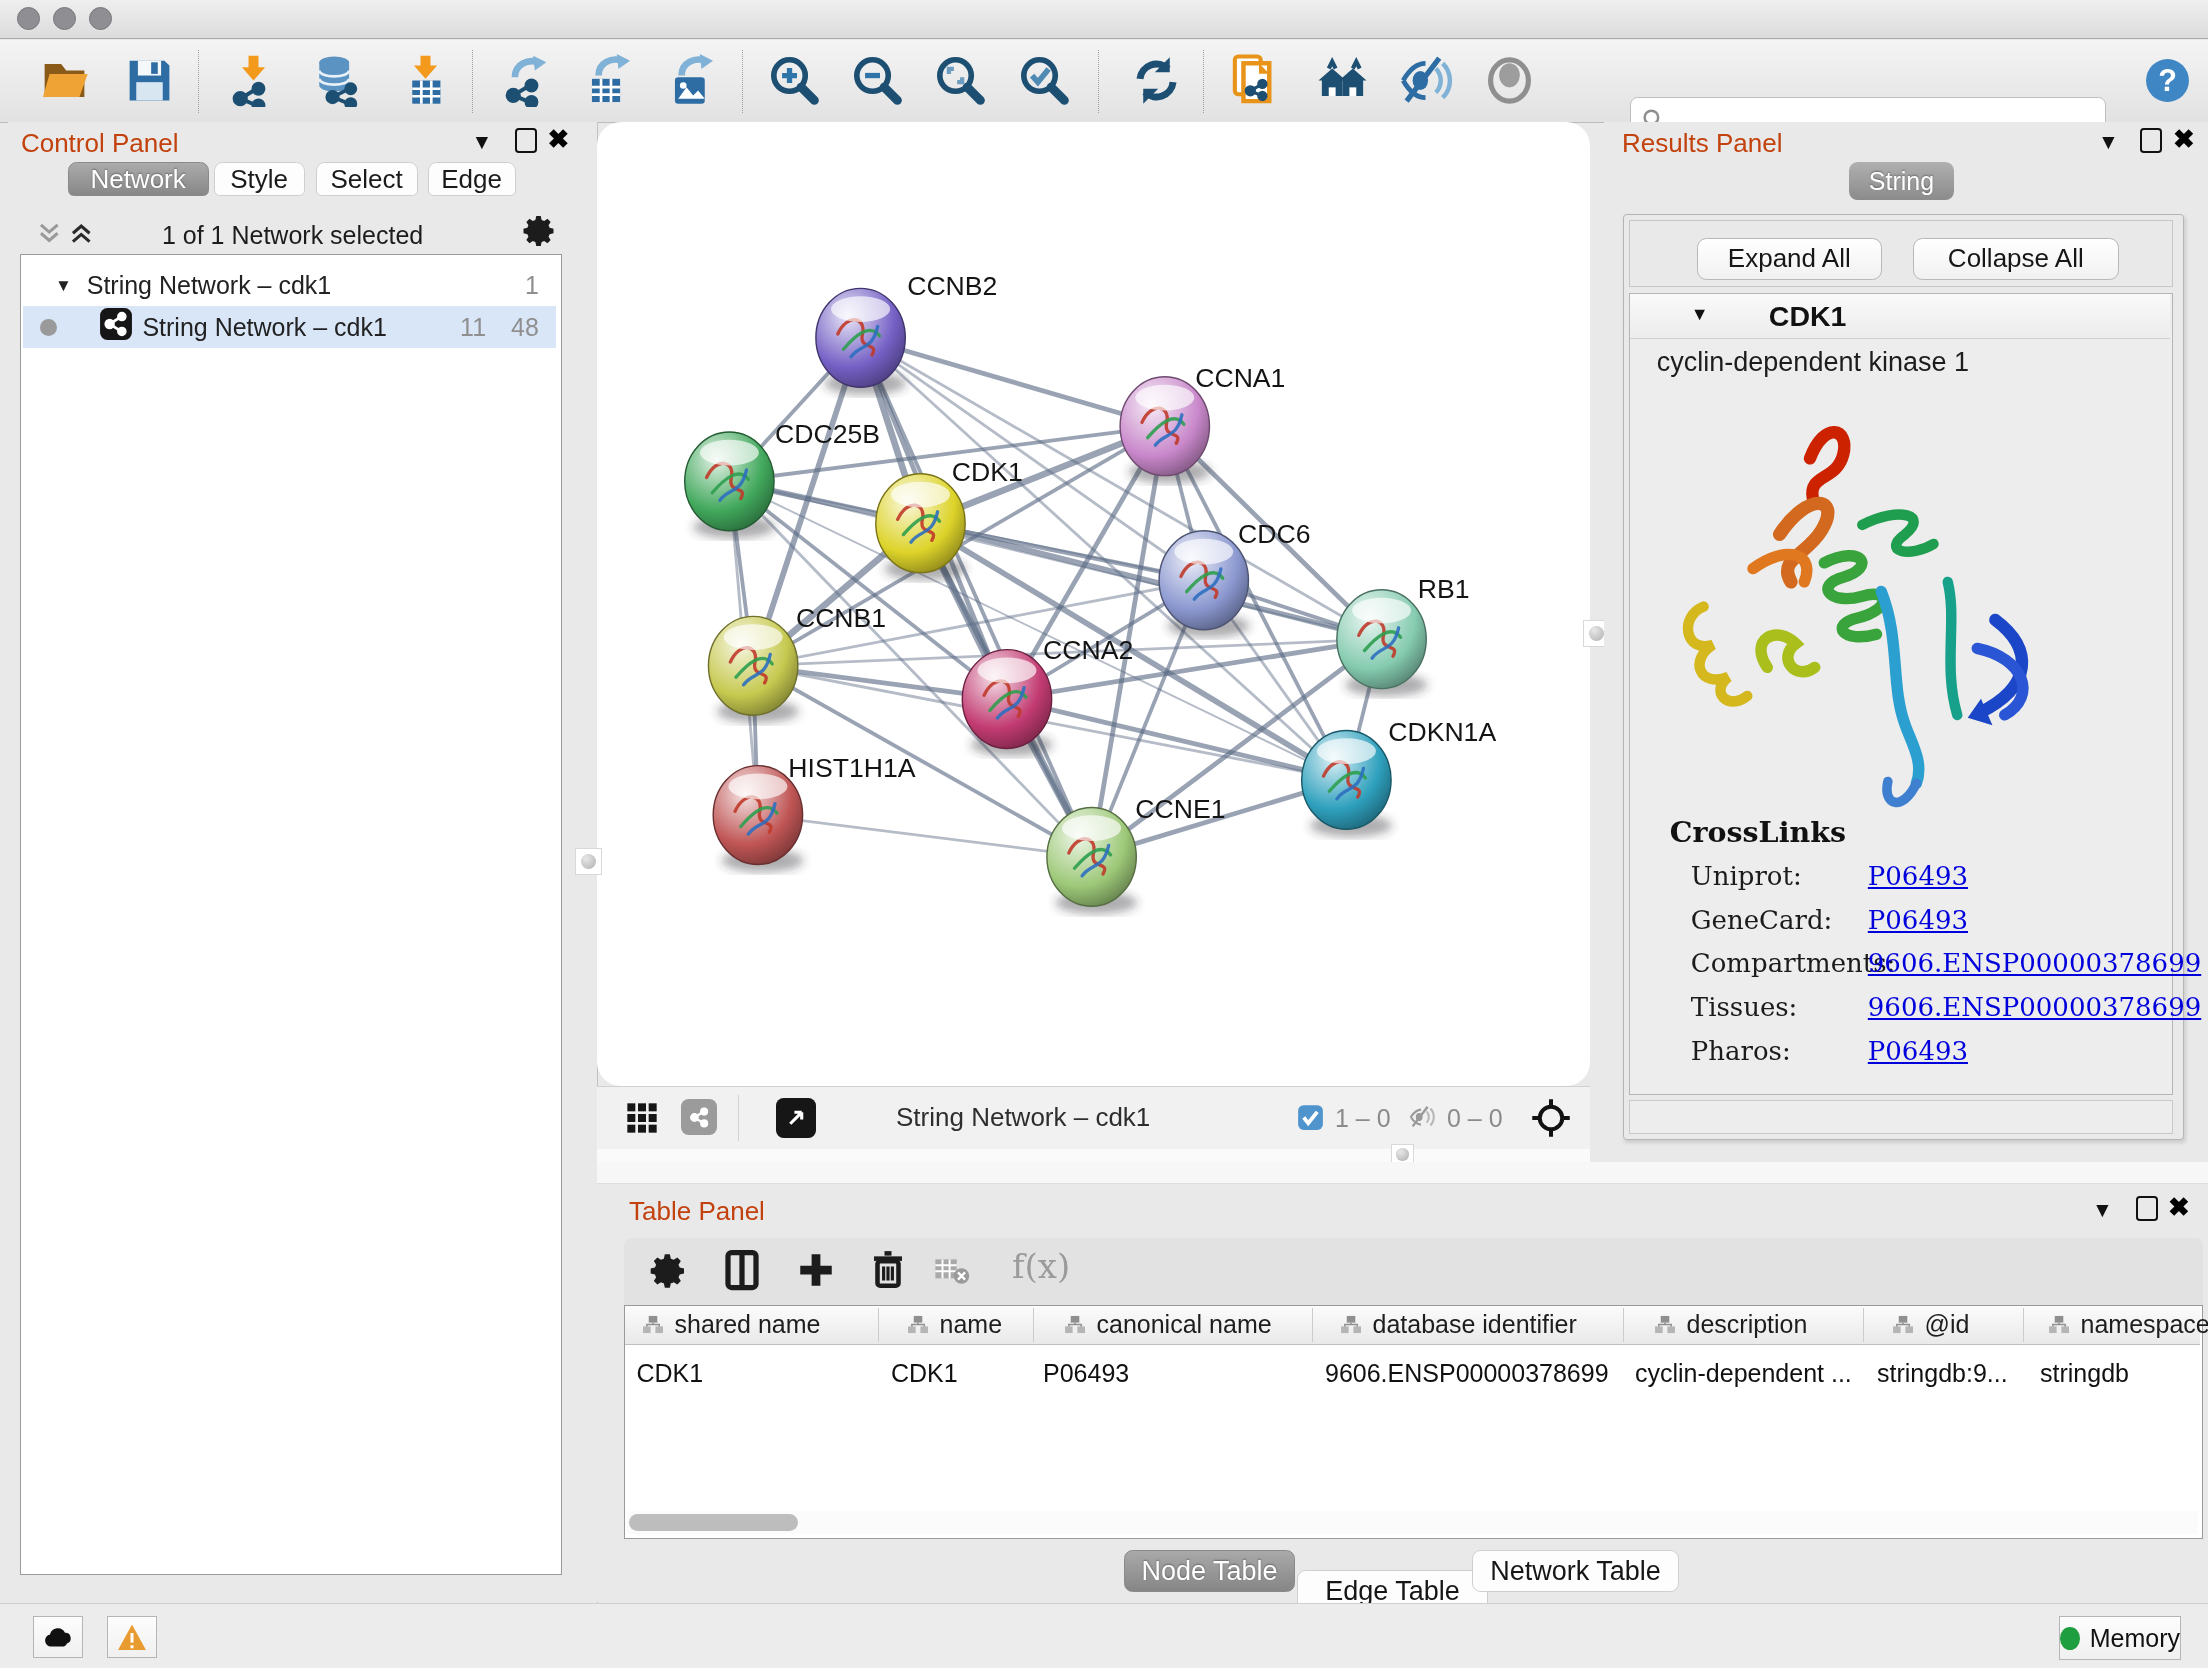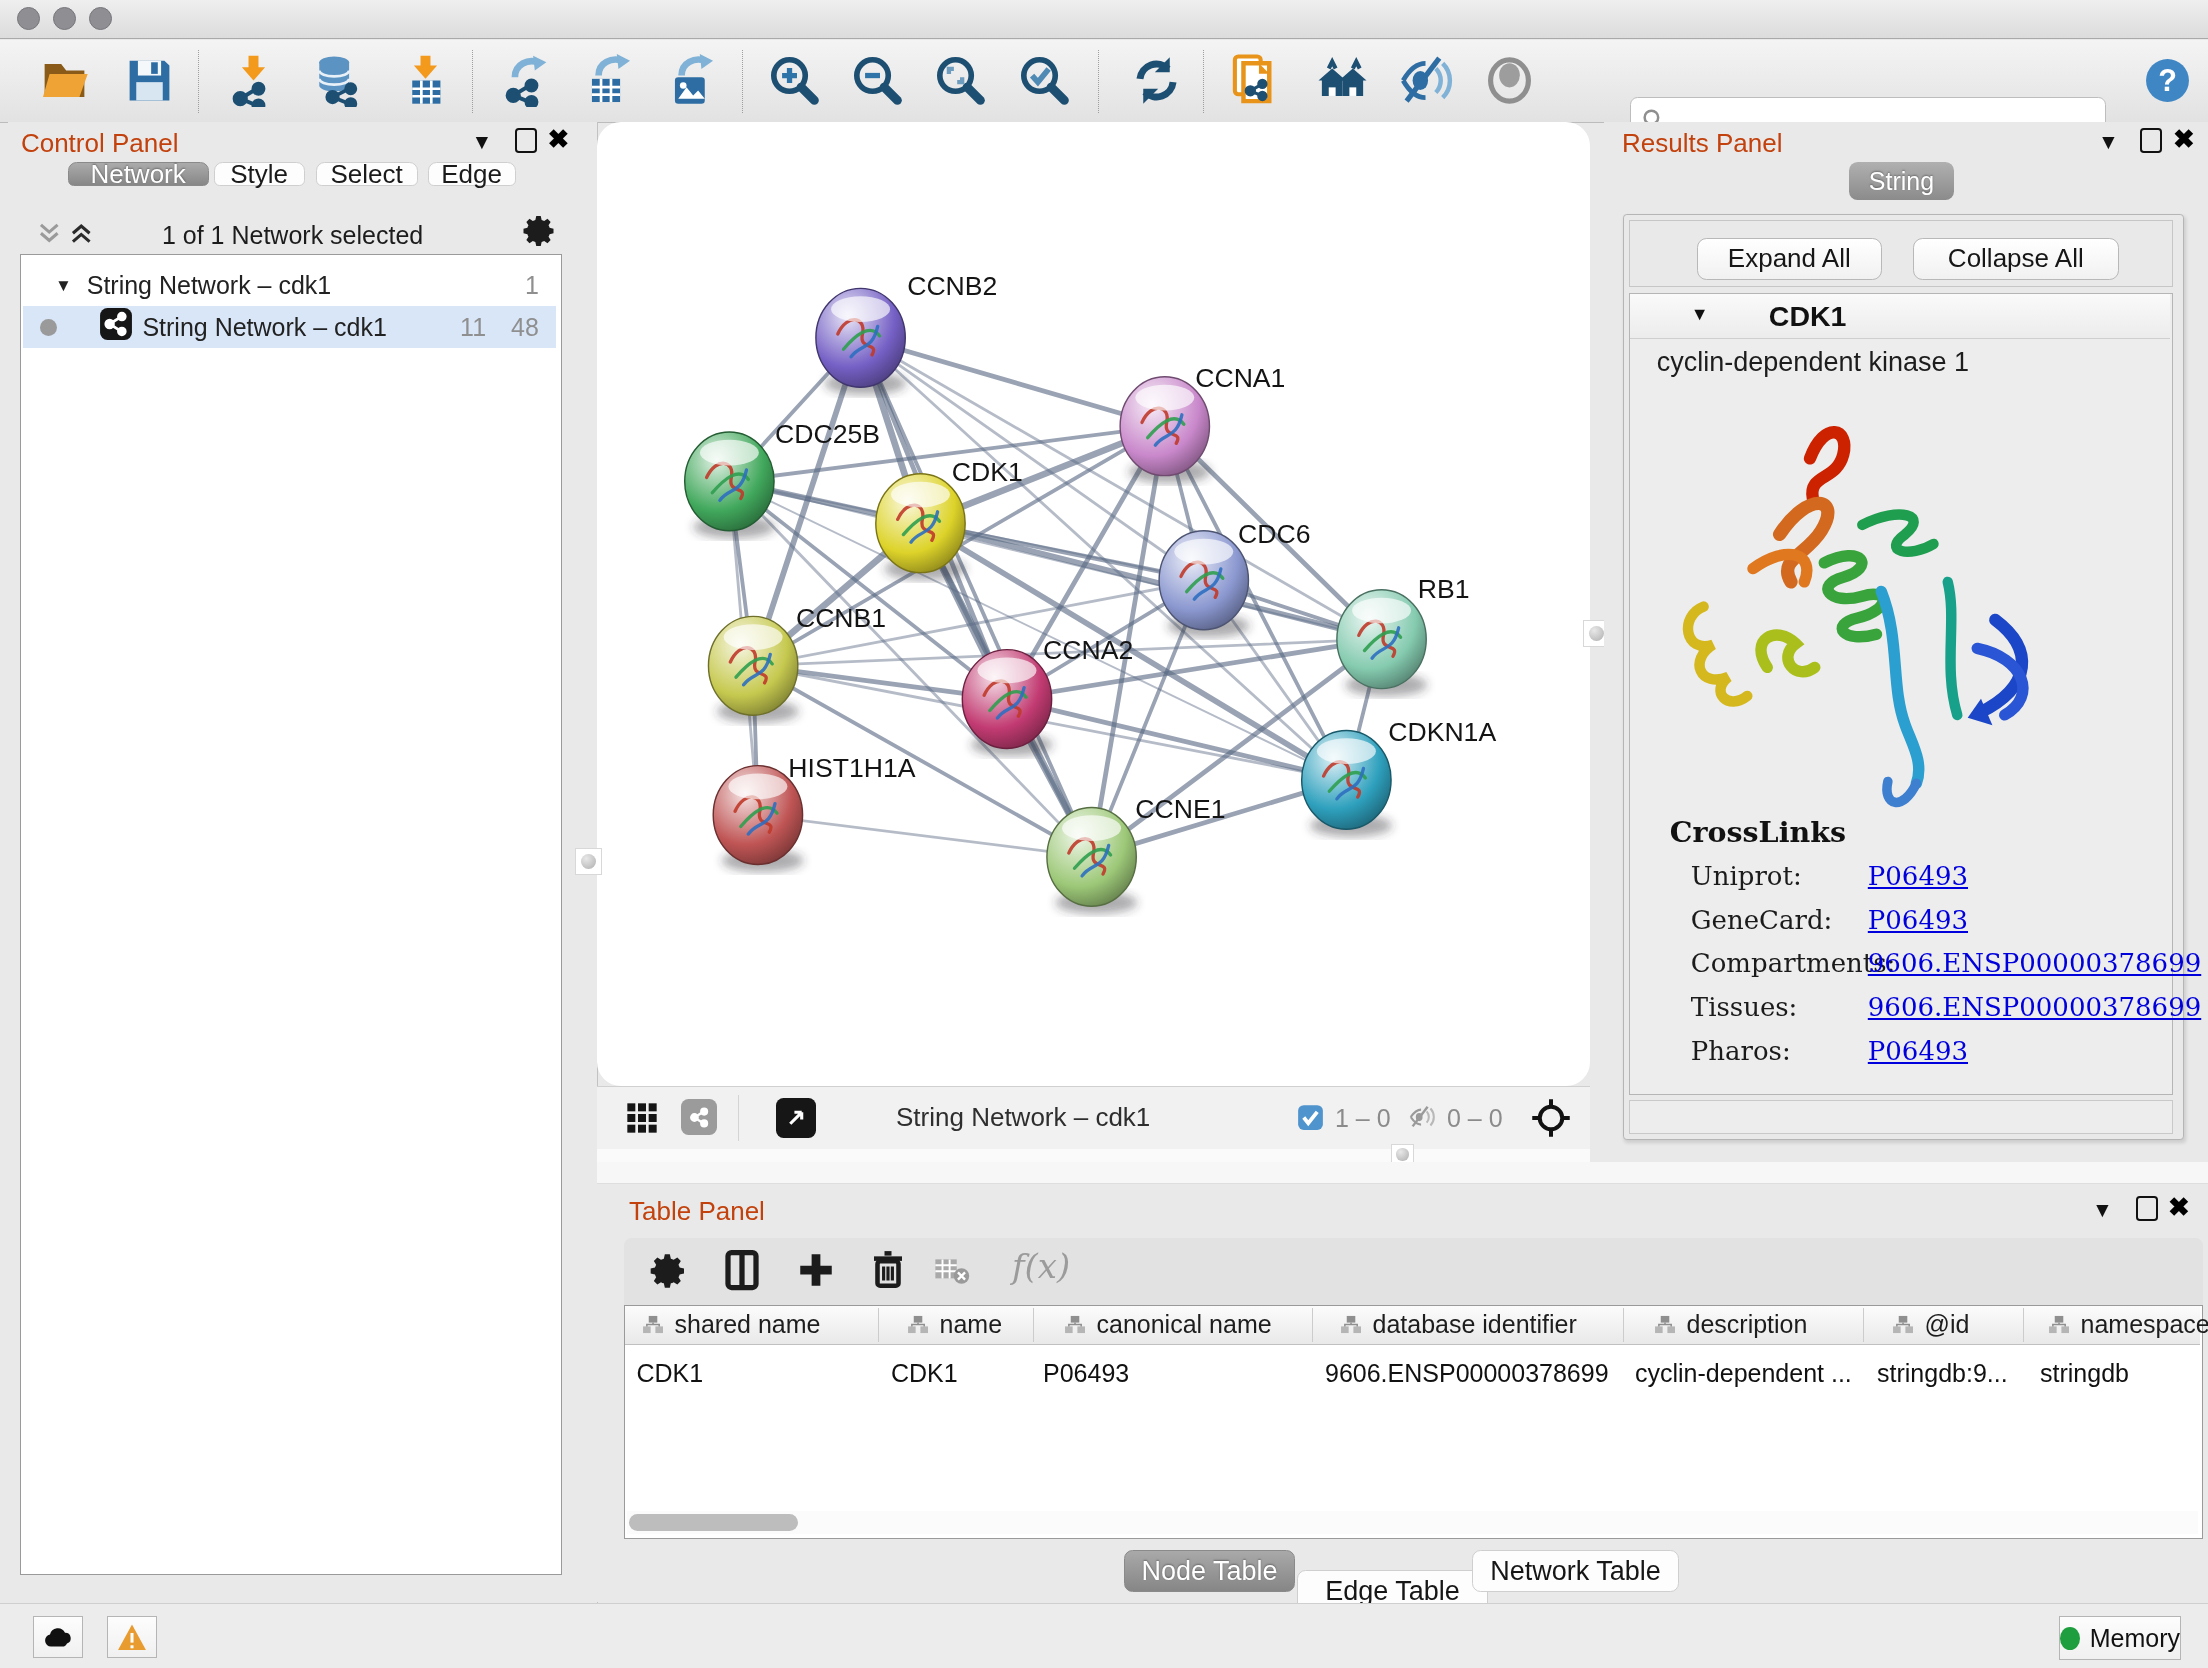--- a/index.html
+++ b/index.html
@@ -16,21 +16,21 @@
   .tbi{width:59px;height:59px;top:11.4px;display:flex;align-items:center;justify-content:center;}
   .tbdiv{top:9.5px;width:0;height:63px;border-left:1.9px dotted #9e9e9e;}
   #searchbox{left:1630px;top:57px;width:476px;height:44px;background:#fff;border:1.9px solid #bdbdbd;
     border-radius:7.6px;display:flex;align-items:center;padding-left:9.5px;box-sizing:border-box;}
   #searchbox input{border:none;outline:none;font-size:23px;width:418px;background:transparent;}
   .wc-float{width:18px;height:21px;border:2.9px solid #111;border-radius:3.8px;}
   
   #controlpanel{left:7.6px;top:122px;width:590px;height:1481px;background:#e9e9e9;
     border-right:1.9px solid #c2c2c2;box-sizing:border-box;}
   .panel-title{font-size:26px;color:#c2410c;}
-  .tab{height:24px;border-radius:8.6px 8.6px 5.7px 5.7px;display:flex;align-items:center;justify-content:center;
+  .tab{height:34px;border-radius:8.6px 8.6px 5.7px 5.7px;display:flex;align-items:center;justify-content:center;
     font-size:26px;color:#1a1a1a;background:#fdfdfd;border:1px solid #cfcfcf;box-sizing:border-box;}
   .tab.sel{background:linear-gradient(#ababab,#878787);color:#fff;border:1px solid #8a8a8a;
     text-shadow:0 -1px 1.9px rgba(0,0,0,.35);}
   #treebox{left:12.4px;top:132px;width:540px;height:1319px;background:#fff;border:1.9px solid #9a9a9a;}
   .treerow{left:1.9px;width:533px;height:42px;display:flex;align-items:center;font-size:25px;color:#222;}
   .treerow.sel{background:#d9e6f8;}
   .cnt{color:#8f8f8f;}
   
   #netview{left:597px;top:122px;width:993px;height:964px;background:#fff;border-radius:24px;}
   #netfooter{left:597px;top:1086px;width:993px;height:63px;background:#f1f1f1;
@@ -76,21 +76,21 @@
   #hthumb{left:1.9px;top:2.9px;width:169px;height:17px;background:#bdbdbd;border-radius:8.6px;}
   .bt-tab{height:42px;border-radius:8.6px;display:flex;align-items:center;justify-content:center;
     font-size:27px;color:#161616;background:#fdfdfd;border:1px solid #cfcfcf;box-sizing:border-box;}
   .bt-tab.sel{background:linear-gradient(#a9a9a9,#868686);color:#fff;border:1px solid #8a8a8a;
     text-shadow:0 -1px 1.9px rgba(0,0,0,.35);}
   
   #statusbar{left:0;top:1603px;width:2208px;height:66px;background:#ececec;border-top:1.9px solid #cfcfcf;}
   .sbtn{background:linear-gradient(#fdfdfd,#f0f0f0);border:1.9px solid #b5b5b5;
     display:flex;align-items:center;justify-content:center;}
   #memorybtn{left:2059px;top:12.4px;width:120px;height:42px;gap:9.5px;font-size:25px;color:#111;}
-  .fx{font-family:"DejaVu Serif","Liberation Serif",serif;font-style:italic;font-size:34px;color:#9b9b9b;}
+  .fx{font-family:"DejaVu Serif","Liberation Serif",serif;font-size:34px;color:#9b9b9b;}
 </style>
 </head>
 <body>
 
 <div class="abs" id="titlebar">
   <span class="abs tl" style="left:17px"></span>
   <span class="abs tl" style="left:53px"></span>
   <span class="abs tl" style="left:89px"></span>
 </div>
 

